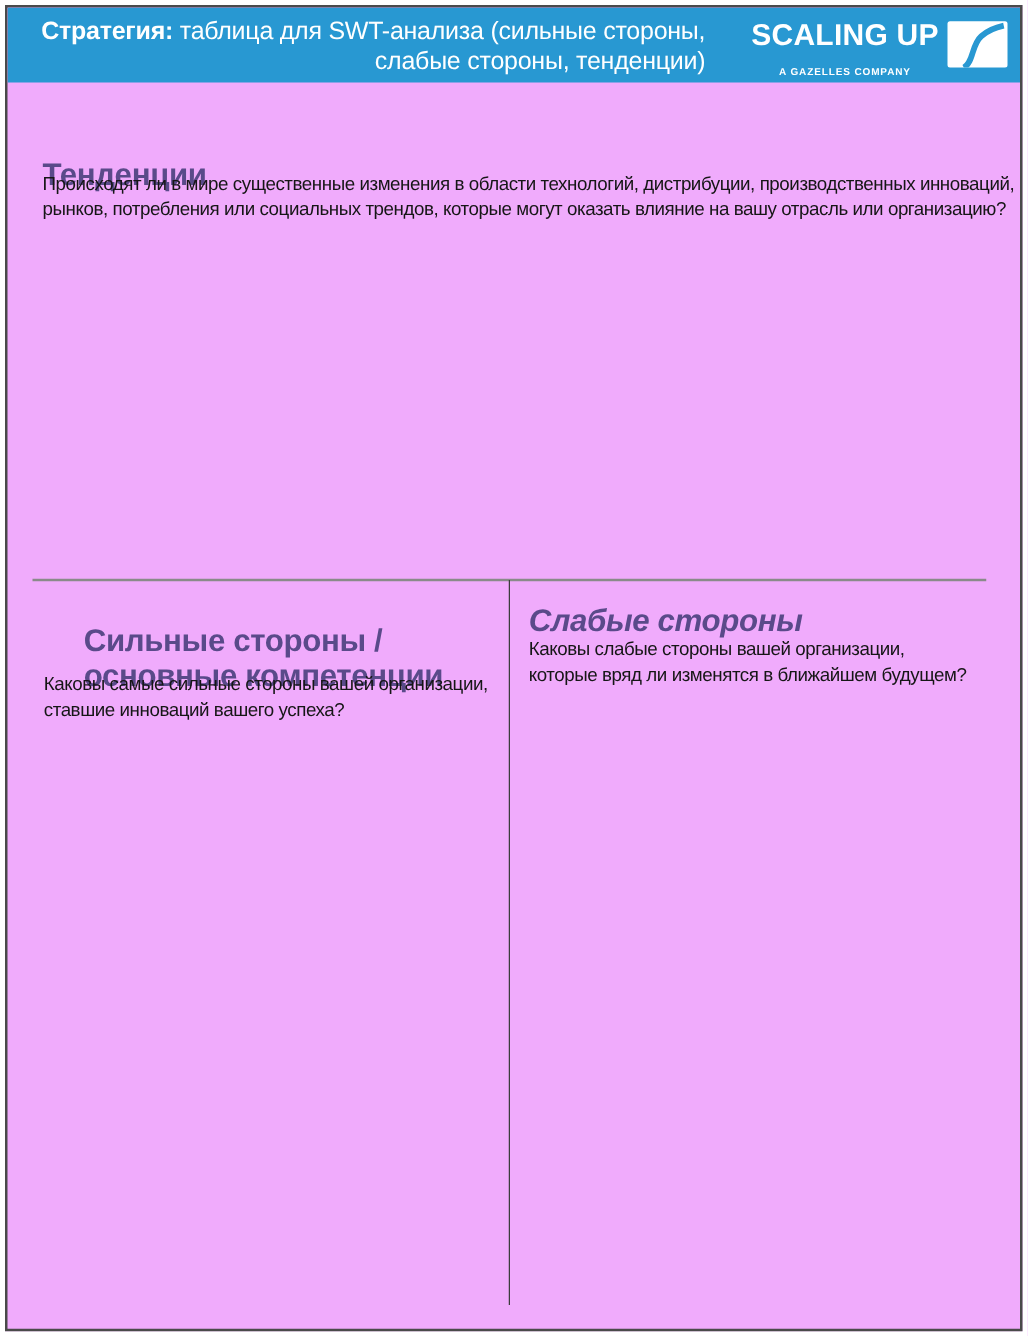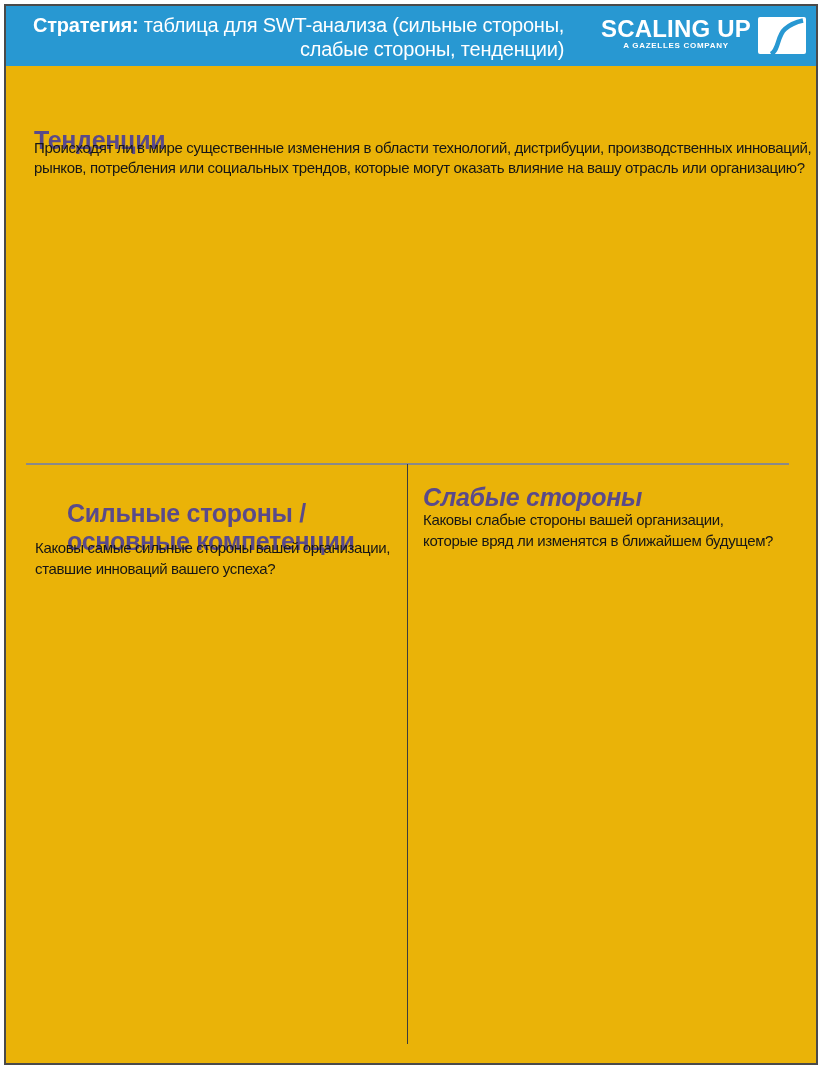--- a/index.html
+++ b/index.html
@@ -9,21 +9,21 @@
     height: 1069px;
     background: #ffffff;
     font-family: "Liberation Sans", sans-serif;
     -webkit-font-smoothing: antialiased;
   }
   .page {
     position: absolute;
     left: 4px; top: 4px;
     width: 810px; height: 1057px;
     border: 2px solid #4a4a4a;
-    background: #eab308;
+    background: #f0abfc;
     overflow: hidden;
     box-sizing: content-box;
   }
   
   .topbar {
     position: absolute;
     left: 0; top: 0;
     width: 810px; height: 60px;
     background: #2898D2;
   }
@@ -51,21 +51,21 @@
     font-weight: 700;
     line-height: 24px;
     letter-spacing: 0.2px;
     white-space: nowrap;
   }
   .logo-tagline {
     font-size: 8px;
     font-weight: 700;
     letter-spacing: 0.7px;
     line-height: 9px;
-    margin-top: 0;
+    margin-top: 12px;
     white-space: nowrap;
   }
   .logo-icon {
     width: 48px; height: 37px;
     background: #ffffff;
     border-radius: 2px;
   }
   .logo-icon svg { display: block; width: 48px; height: 37px; }
   
   .sec-title {

